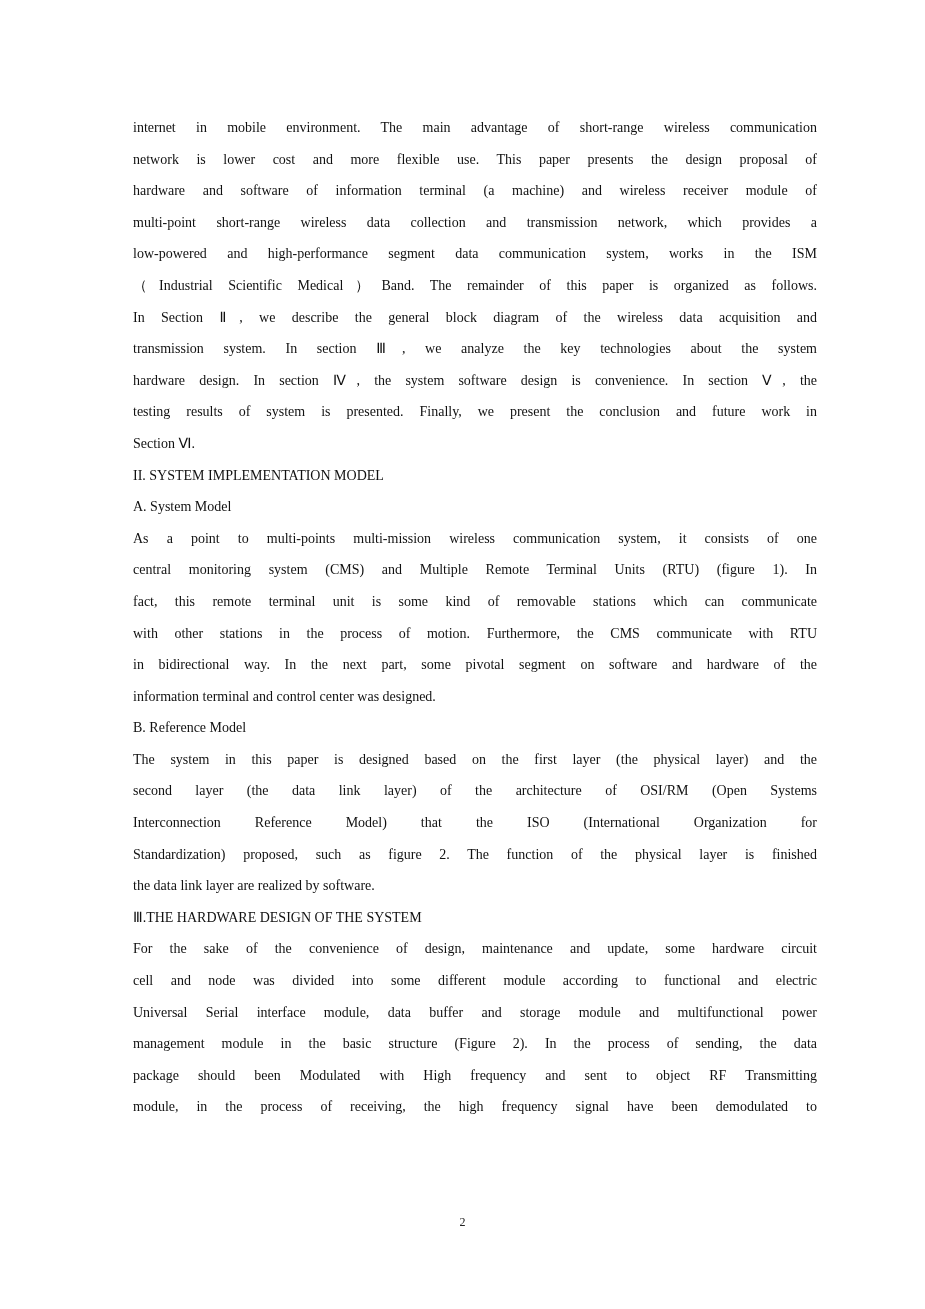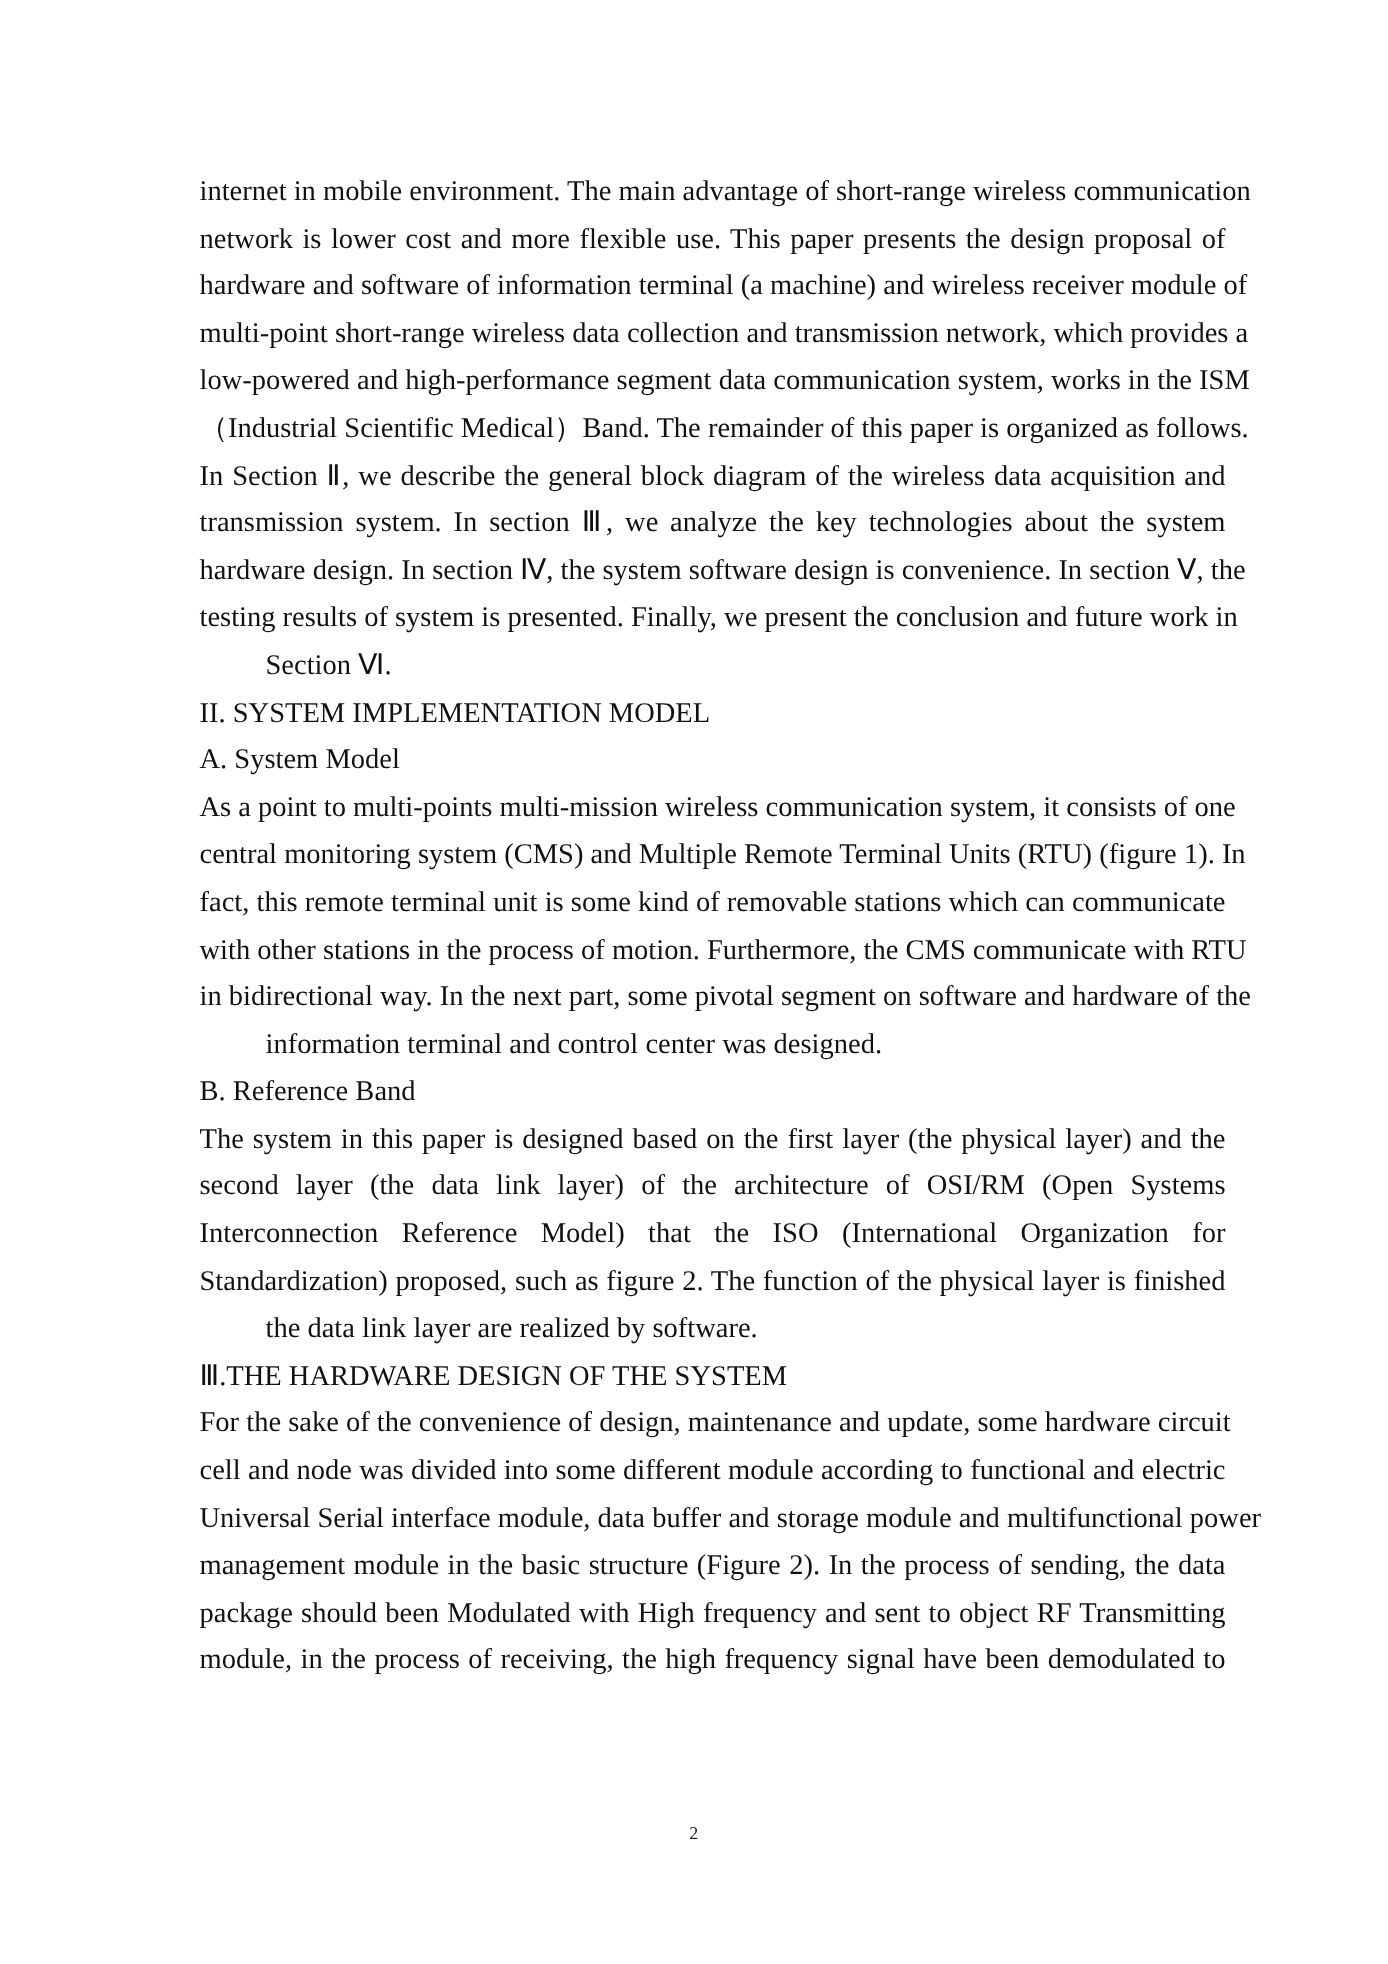--- a/index.html
+++ b/index.html
@@ -1,25 +1,25 @@
 <!DOCTYPE html>
 <html><head>
   <meta charset="utf-8">
   <style>
     html, body { margin: 0; padding: 0; background: #ffffff; }
     body { width: 925px; height: 1309px; position: relative; overflow: hidden; }
     .page {
       position: absolute; left: 133px; top: 112px; width: 684px;
-      font-family: "Liberation Serif", serif; font-size: 19px; color: #111;
+      font-family: "Liberation Serif", serif; font-size: 14px; color: #111;
     }
     .line {
       height: 31.6px; line-height: 31.6px; white-space: nowrap;
       text-align: justify; text-align-last: justify; overflow: visible;
     }
-    .line.last { text-align-last: left; margin-left: 44px; }
+    .line.last { text-align-last: left; }
     .line.heading { text-align-last: left; }
     .page-number {
       position: absolute; left: 0; width: 925px; top: 1215px; text-align: center;
       font-family: "Liberation Serif", serif; font-size: 12px; color: #222;
     }
   </style>
 </head>
 <body>
 
 <div class="page" id="page-body">
@@ -39,21 +39,21 @@
     <div class="line heading">II. SYSTEM IMPLEMENTATION MODEL</div>
     <div class="line heading">A. System Model</div>
     <div>
       <div class="line">As a point to multi-points multi-mission wireless communication system, it consists of one</div>
       <div class="line">central monitoring system (CMS) and Multiple Remote Terminal Units (RTU) (figure 1). In</div>
       <div class="line">fact, this remote terminal unit is some kind of removable stations which can communicate</div>
       <div class="line">with other stations in the process of motion. Furthermore, the CMS communicate with RTU</div>
       <div class="line">in bidirectional way. In the next part, some pivotal segment on software and hardware of the</div>
       <div class="line last">information terminal and control center was designed.</div>
     </div>
-    <div class="line heading">B. Reference Band</div>
+    <div class="line heading">B. Reference Model</div>
     <div>
       <div class="line">The system in this paper is designed based on the first layer (the physical layer) and the</div>
       <div class="line">second layer (the data link layer) of the architecture of OSI/RM (Open Systems</div>
       <div class="line">Interconnection Reference Model) that the ISO (International Organization for</div>
       <div class="line">Standardization) proposed, such as figure 2. The function of the physical layer is finished</div>
       <div class="line last">the data link layer are realized by software.</div>
     </div>
     <div class="line heading">Ⅲ.THE HARDWARE DESIGN OF THE SYSTEM</div>
     <div>
       <div class="line">For the sake of the convenience of design, maintenance and update, some hardware circuit</div>

